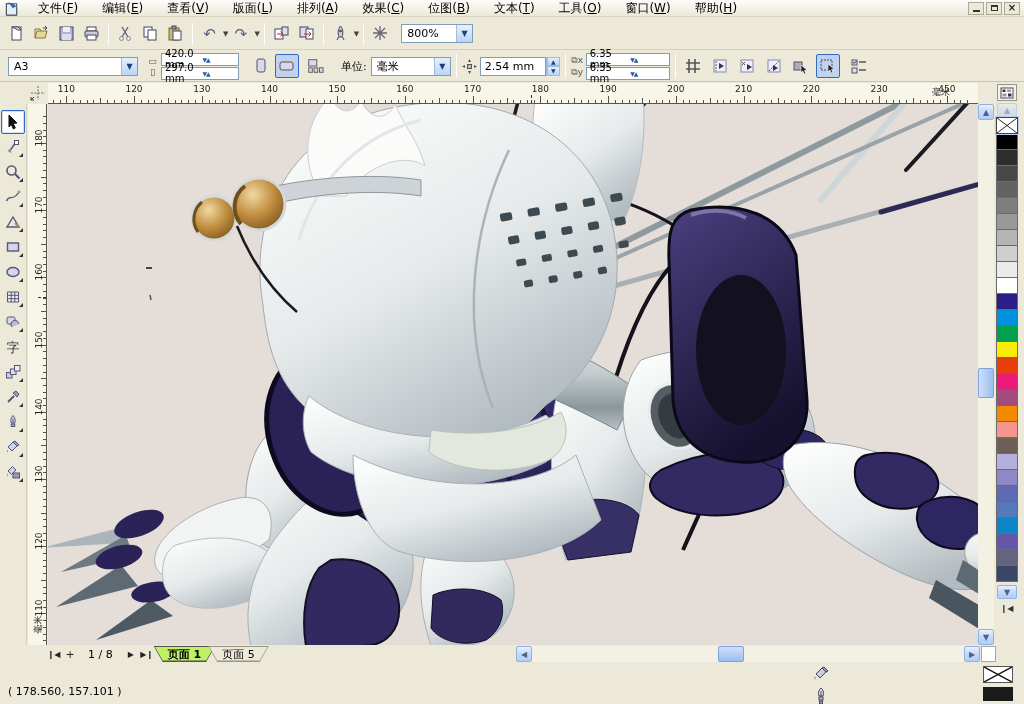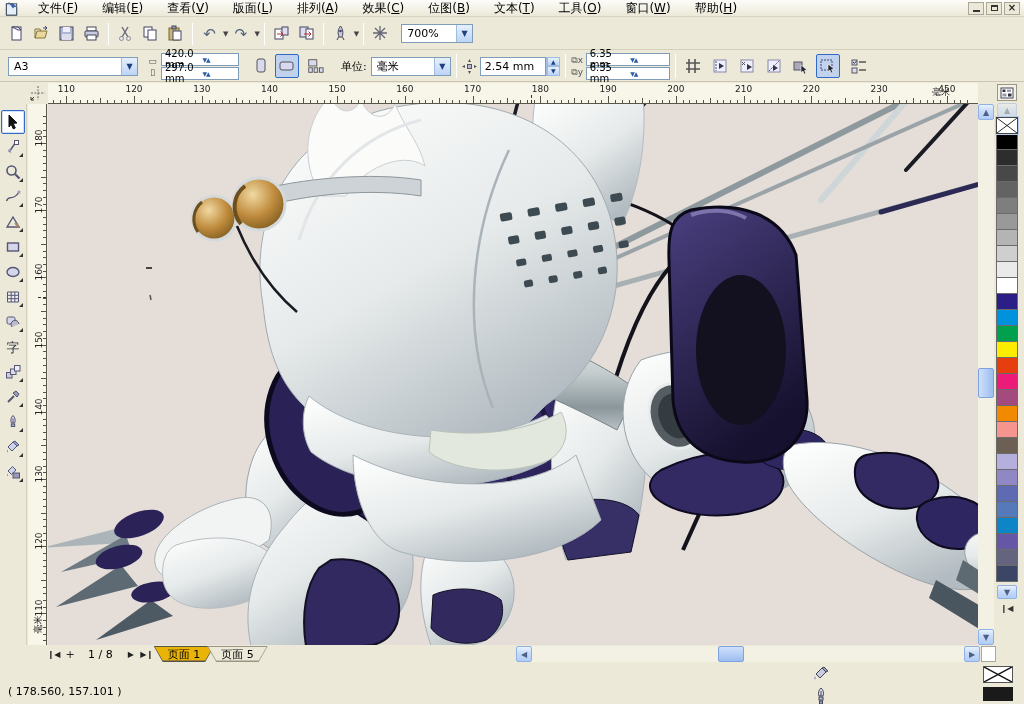--- a/index.html
+++ b/index.html
@@ -116,21 +116,21 @@
   #bottomnav { position:absolute; left:0; top:646px; width:516px; height:16px; background:#ece9d8; display:flex; align-items:center; }
   .navbtn { width:16px; height:14px; display:flex; align-items:center; justify-content:center; font-size:8px; color:#222; }
   #pageind { font-size:11px; padding:0 10px; white-space:nowrap; }
   .tabwrap { display:flex; margin-left:6px; height:16px; }
   .tab { height:16px; padding:0 14px; display:flex; align-items:center; font-size:11px; white-space:nowrap;
     clip-path:polygon(0 0, 100% 0, calc(100% - 9px) 100%, 9px 100%); background:#9a9684; margin-left:-7px; }
   .tab > div { position:absolute; }
   .tab.active { background:#55524a; }
   .tabinner { clip-path:polygon(1px 0, calc(100% - 1px) 0, calc(100% - 9px) calc(100% - 1px), 9px calc(100% - 1px));
     background:#ece9d8; margin:0 -14px; padding:0 14px; height:15px; display:flex; align-items:center; }
-  .tab.active .tabinner { background:#eab308; font-weight:normal; }
+  .tab.active .tabinner { background:#bef264; font-weight:bold; }
 
   
   #statusbar { position:absolute; left:0; top:663px; width:1024px; height:41px; background:#ece9d8; }
   #coords { position:absolute; left:8px; top:22px; font-size:11px; }
   #fillicon { position:absolute; left:812px; top:3px; }
   #outlineicon { position:absolute; left:814px; top:24px; }
   #fillswatch { position:absolute; left:983px; top:3px; width:30px; height:17px; background:#fff; border:1px solid #555; }
   #fillswatch svg { width:100%; height:100%; }
   #outlineswatch { position:absolute; left:983px; top:24px; width:30px; height:14px; }
 </style>
@@ -251,21 +251,21 @@
       </svg>
     </div>
     <span class="tcaret">▼</span>
     <div class="tsep"></div>
     <div class="tbtn">
       <svg viewBox="0 0 17 17">
         <path d="M8,1 V15 M1,8 H15 M3,3 L13,13 M13,3 L3,13" stroke="#667" stroke-width="1.3"></path>
       </svg>
     </div>
     <div class="combo" id="zoomcombo" style="width: 72px;">
-      <span class="cval">700%</span>
+      <span class="cval">800%</span>
       <span class="cbtn">▼</span>
     </div>
   </div>
 
 <div id="propbar">
   <div class="combo" style="width:130px;">
     <span class="cval">A3</span>
       <span class="cbtn">▼</span>
   </div>
   <div class="pgroup" style="margin-left:8px;">

